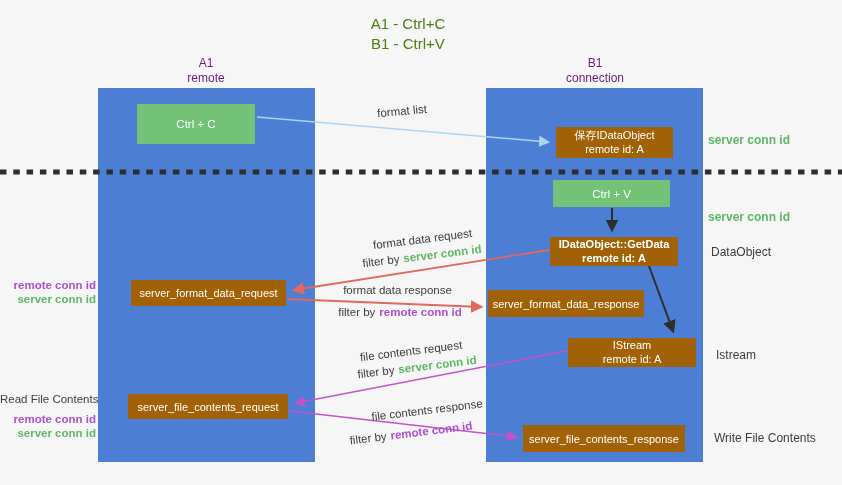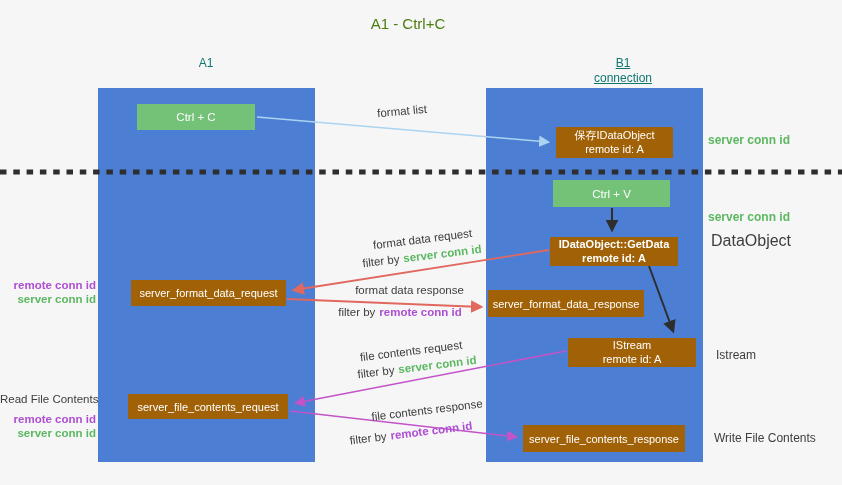--- a/index.html
+++ b/index.html
@@ -12,38 +12,40 @@
   .box.two{font-size:11px;line-height:13.5px;}
   .green{background:#74c278;}
   .orange{background:#a16207;}
   .lbl{position:absolute;color:#3d3d3d;font-size:11.5px;z-index:4;white-space:nowrap;}
   .c{text-align:center;}
   .r{text-align:right;}
   .rot{transform:rotate(-7deg);}
   .rot5{transform:rotate(-5deg);}
   .green-t{color:#5cb860;font-weight:bold;}
   .purple-t{color:#ae4ed2;font-weight:bold;}
-  .hdr{position:absolute;color:#0f766e;font-size:12px;line-height:15px;text-align:center;z-index:4;}
+  .hdr{position:absolute;color:#701a75;font-size:12px;line-height:15px;text-align:center;z-index:4;}
   .title{position:absolute;left:288px;top:14px;width:240px;text-align:center;color:#4d7c0f;
          font-size:15px;line-height:19.5px;z-index:4;}
   .filter-gap{margin-right:4px;}
 </style>
 </head>
 <body>
 
 <div class="canvas">
 
   <div class="title">
     <div>A1 - Ctrl+C</div>
+    <div>B1 - Ctrl+V</div>
   </div>
 
   <div class="hdr" style="left:146px;top:56px;width:120px;">
     <div>A1</div>
+    <div>remote</div>
   </div>
-  <div class="hdr" style="left:560px;top:56px;width:126px;text-decoration:underline;">
+  <div class="hdr" style="left:532px;top:56px;width:126px;">
     <div>B1</div>
     <div>connection</div>
   </div>
 
   <div class="col" style="left:98px;"></div>
   <div class="col" style="left:486px;"></div>
 
   <svg class="arrows" width="842" height="485">
     <defs>
       <marker id="mk-blue" viewBox="0 0 10 10" refX="8" refY="5" markerWidth="7" markerHeight="7" orient="auto">
@@ -62,21 +64,21 @@
     <line x1="0" y1="172" x2="842" y2="172" stroke="#2e2e2e" stroke-width="5" stroke-dasharray="6.5 6.8"></line>
     <line x1="257" y1="117" x2="548" y2="142" stroke="#aad4f0" stroke-width="1.6" marker-end="url(#mk-blue)"></line>
     <line x1="612" y1="208" x2="612" y2="230" stroke="#2e2e2e" stroke-width="2" marker-end="url(#mk-black)"></line>
     <line x1="649" y1="266" x2="673" y2="331" stroke="#2e2e2e" stroke-width="2" marker-end="url(#mk-black)"></line>
     <line x1="549" y1="250" x2="294" y2="290" stroke="#e0685f" stroke-width="1.8" marker-end="url(#mk-red)"></line>
     <line x1="287" y1="299" x2="481" y2="307" stroke="#e0685f" stroke-width="1.8" marker-end="url(#mk-red)"></line>
     <line x1="566" y1="351" x2="296" y2="403" stroke="#c253c8" stroke-width="1.6" marker-end="url(#mk-mag)"></line>
     <line x1="290" y1="411" x2="516" y2="437" stroke="#c253c8" stroke-width="1.6" marker-end="url(#mk-mag)"></line>
   </svg>
 
-  <div class="box green" style="left:137px;top:104px;width:118px;height:26px;">
+  <div class="box green" style="left:137px;top:104px;width:118px;height:40px;">
     <div>Ctrl + C</div>
   </div>
 
   <div class="box orange two" style="left:556px;top:127px;width:117px;height:31px;">
     <div>保存IDataObject</div>
     <div>remote id: A</div>
   </div>
 
   <div class="box green" style="left:553px;top:180px;width:117px;height:27px;">
     <div>Ctrl + V</div>
@@ -108,38 +110,38 @@
     <div>server_file_contents_request</div>
   </div>
 
   <div class="lbl c rot5" style="left:352px;top:105px;width:100px;">format list</div>
 
   <div class="lbl c rot" style="left:350px;top:233px;width:145px;">format data request</div>
   <div class="lbl c rot" style="left:342px;top:250px;width:160px;">
     <span class="filter-gap">filter by</span><span class="green-t">server conn id</span>
   </div>
 
-  <div class="lbl c" style="left:338px;top:284px;width:143px;">format data response</div>
+  <div class="lbl c" style="left:326px;top:284px;width:143px;">format data response</div>
   <div class="lbl c" style="left:332px;top:306px;width:136px;">
     <span class="filter-gap">filter by</span><span class="purple-t">remote conn id</span>
   </div>
 
   <div class="lbl c rot" style="left:340px;top:345px;width:142px;">file contents request</div>
   <div class="lbl c rot" style="left:342px;top:361px;width:150px;">
     <span class="filter-gap">filter by</span><span class="green-t">server conn id</span>
   </div>
 
   <div class="lbl c rot" style="left:352px;top:404px;width:150px;">file contents response</div>
   <div class="lbl c rot" style="left:330px;top:427px;width:162px;">
     <span class="filter-gap">filter by</span><span class="purple-t">remote conn id</span>
   </div>
 
   <div class="lbl green-t" style="left:708px;top:133px;font-size:12px;">server conn id</div>
   <div class="lbl green-t" style="left:708px;top:210px;font-size:12px;">server conn id</div>
-  <div class="lbl" style="left:711px;top:232px;font-size:16px;">DataObject</div>
+  <div class="lbl" style="left:711px;top:245px;font-size:12px;">DataObject</div>
   <div class="lbl" style="left:716px;top:348px;font-size:12px;">Istream</div>
   <div class="lbl" style="left:714px;top:431px;font-size:12px;">Write File Contents</div>
 
   <div class="lbl r" style="left:0px;top:278px;width:96px;line-height:14px;">
     <div class="purple-t">remote conn id</div>
     <div class="green-t">server conn id</div>
   </div>
   <div class="lbl r" style="left:0px;top:393px;width:94px;">Read File Contents</div>
   <div class="lbl r" style="left:0px;top:412px;width:96px;line-height:14px;">
     <div class="purple-t">remote conn id</div>

